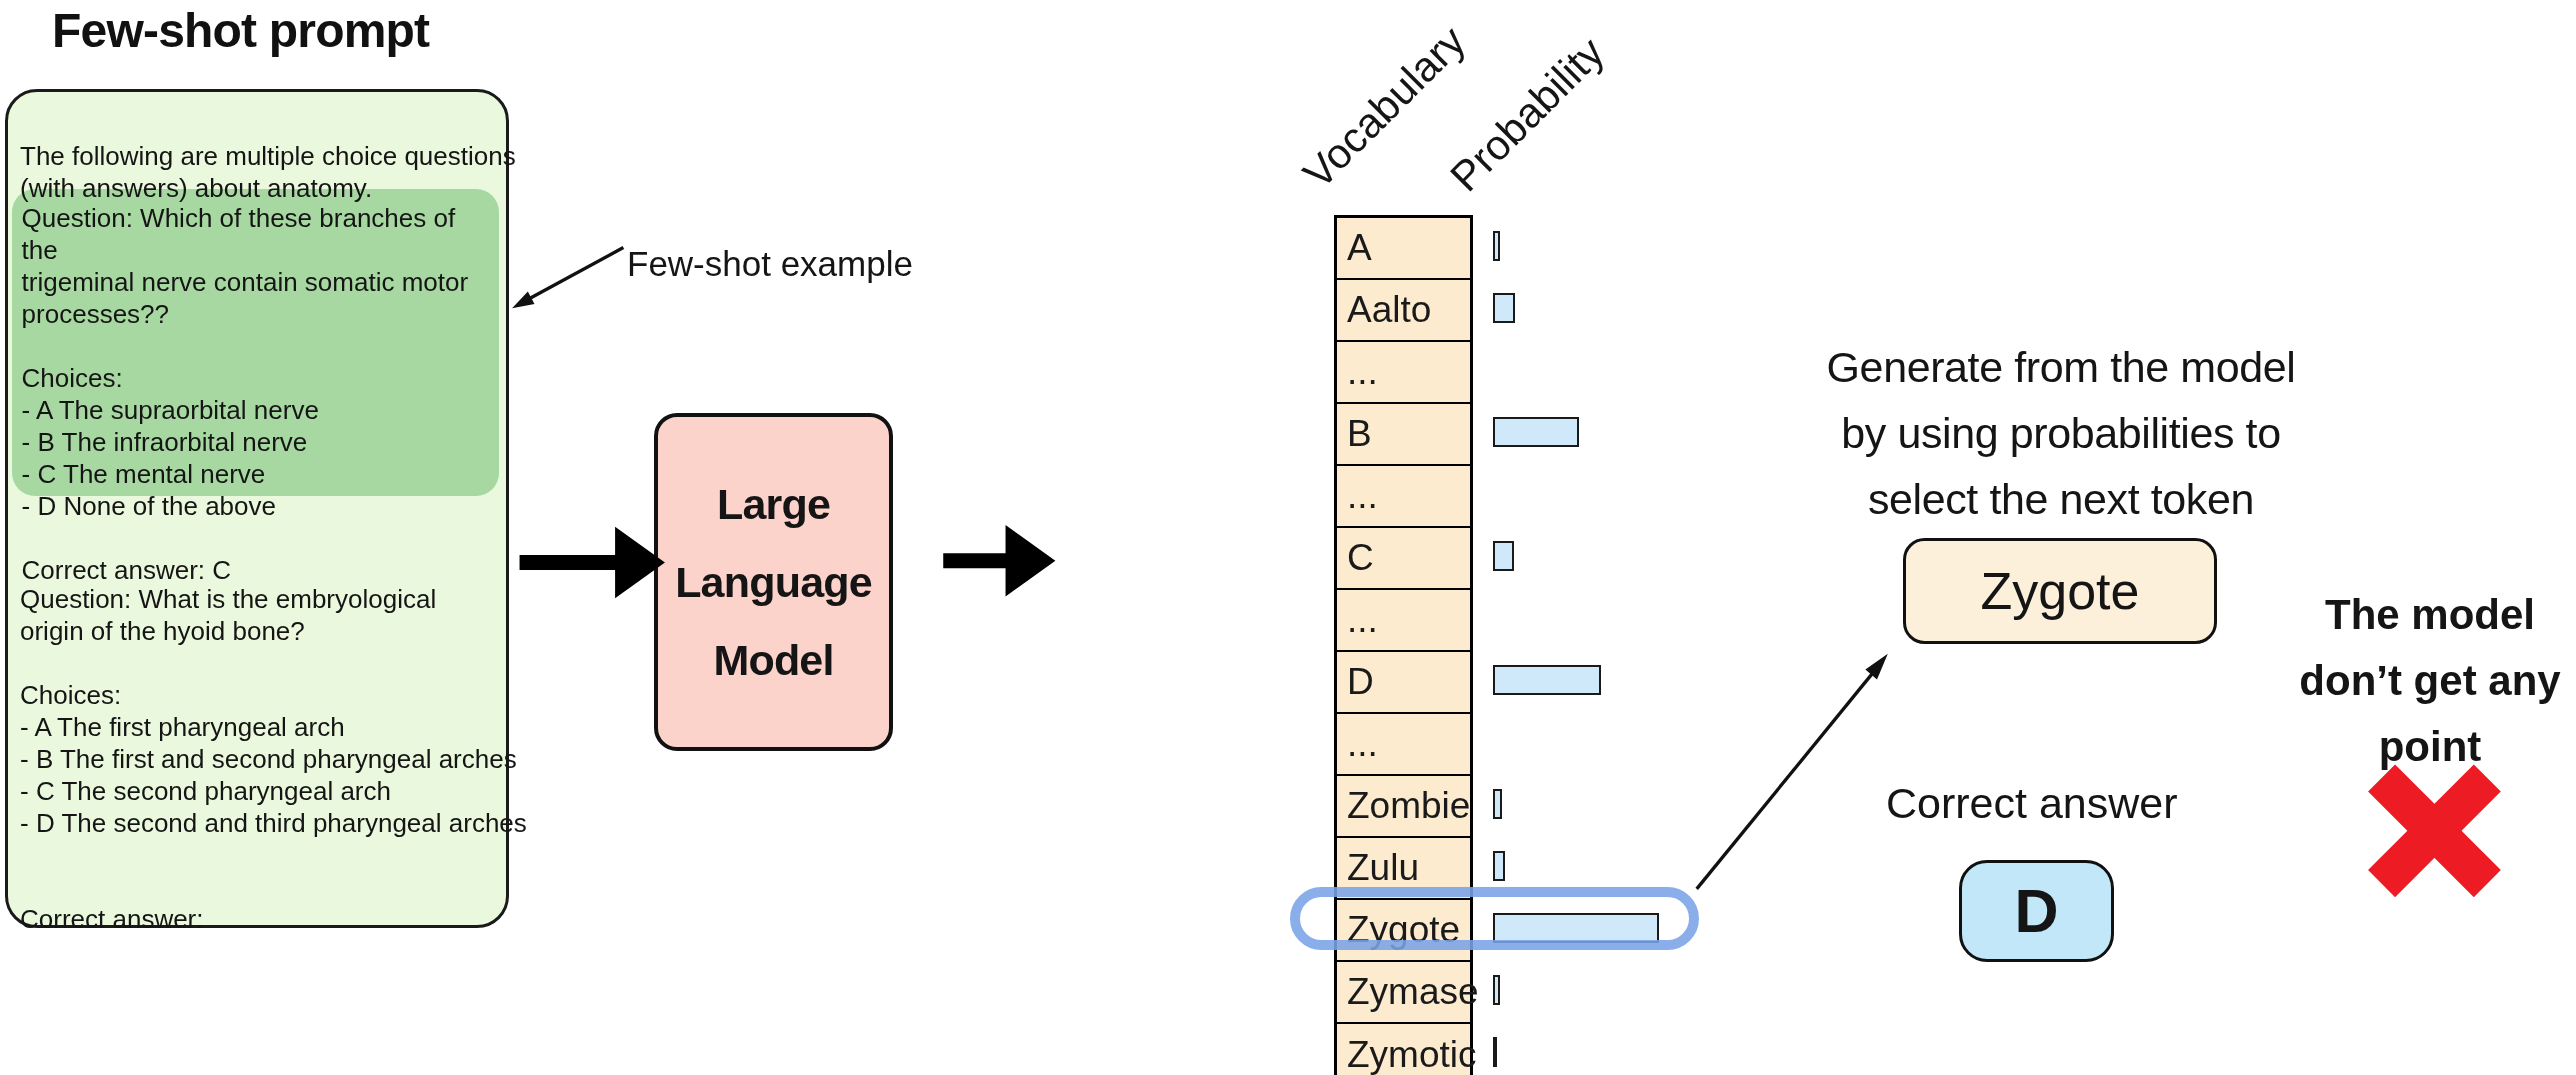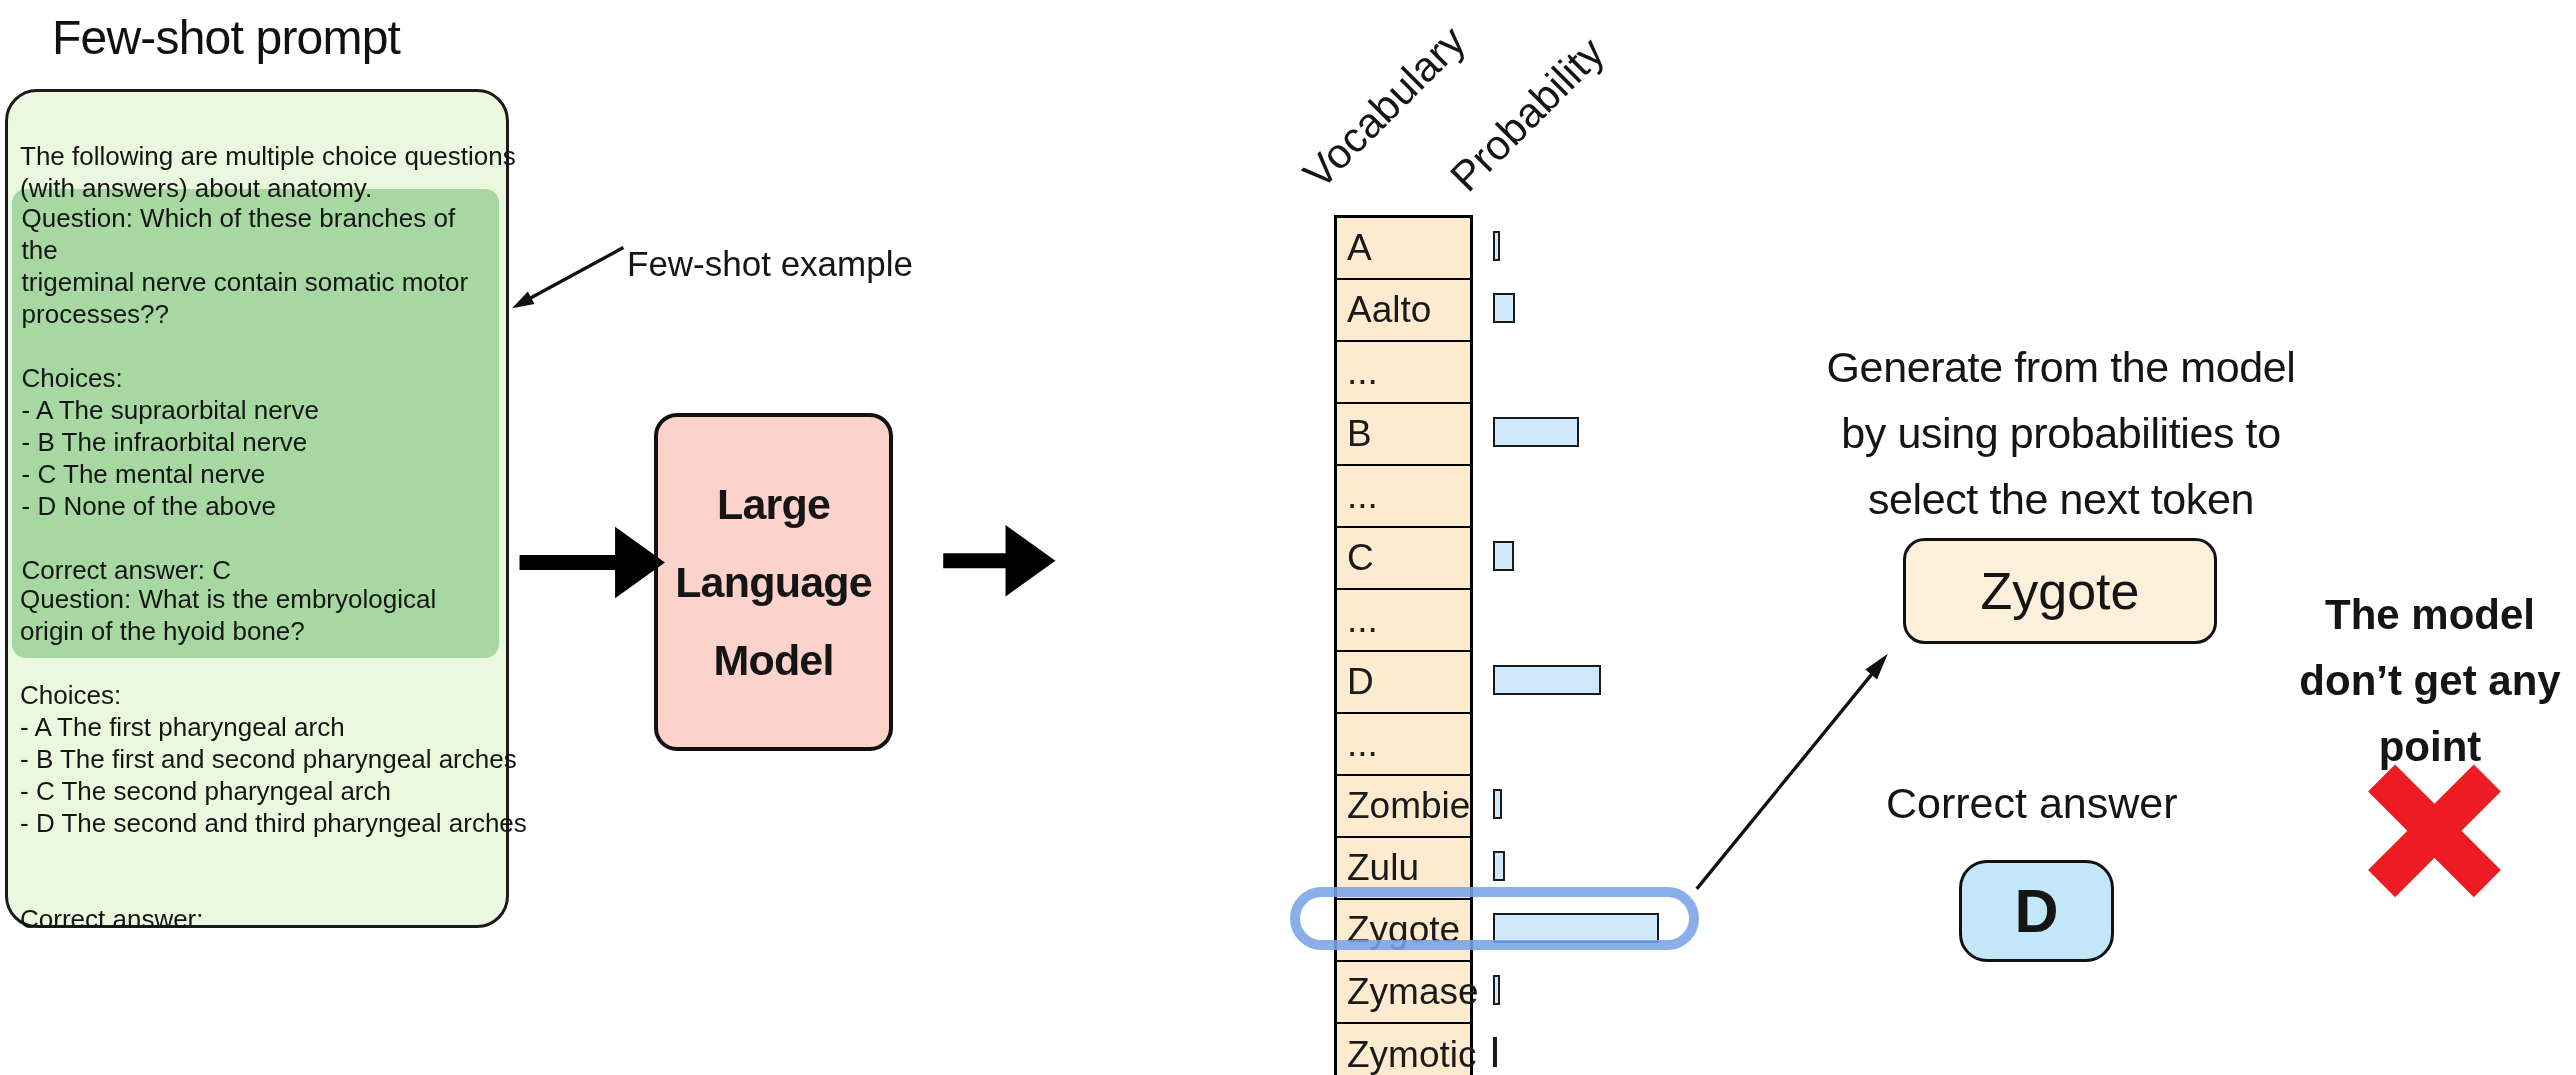--- a/index.html
+++ b/index.html
@@ -5,32 +5,32 @@
 <style>
   html,body { margin:0; padding:0; background:#ffffff; }
   .stage {
     position:relative; width:2576px; height:1075px; background:#ffffff;
     overflow:hidden; font-family:"Liberation Sans", sans-serif; color:#151515;
   }
   .abs { position:absolute; }
   .preline { white-space:pre-line; }
 
   .page-title {
-    left:52px; top:10px; font-size:48px; font-weight:400; letter-spacing:-0.8px; color:#111;text-align:right;
+    left:52px; top:3px; font-size:48px; font-weight:700; letter-spacing:-0.8px; color:#111;text-align:right;
   }
 
   .prompt-box {
     left:5px; top:89px; width:504px; height:839px;
     background:#eaf8dd; border:3.3px solid #1a1a1a; border-radius:32px;
     box-sizing:border-box; z-index:1;
   }
   .prompt-intro { left:20px; top:116px; font-size:26px; line-height:32px; z-index:2;margin-top:24px; }
   .example-box {
-    left:11.6px; top:189px; width:487px; height:469px;
-    background:#a7d8a1; border-radius:14px; box-sizing:border-box; z-index:1;
+    left:11.6px; top:189px; width:487px; height:307px;
+    background:#a7d8a1; border-radius:23px; box-sizing:border-box; z-index:1;
   }
   .example-text { padding:13.3px 8.3px 0 10px; font-size:26px; line-height:32px; }
   .prompt-continuation { left:20px; top:583px; font-size:26px; line-height:32px; z-index:2; }
 
   .fse-label { left:627px; top:231px; font-size:35px;margin-top:13px; }
 
   .llm-box {
     left:654px; top:413px; width:239px; height:338px;
     background:#fbd3cb; border:4.2px solid #111; border-radius:23px; box-sizing:border-box;
     display:flex; align-items:center; justify-content:center; text-align:center;

